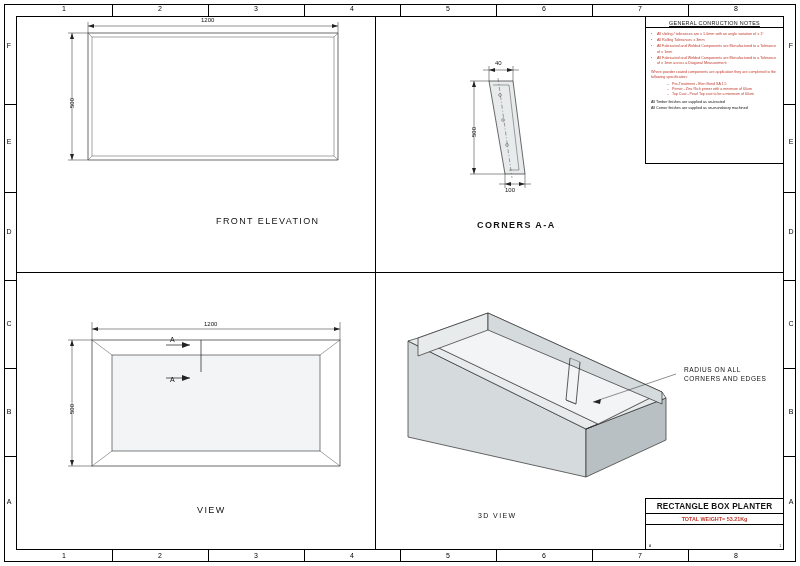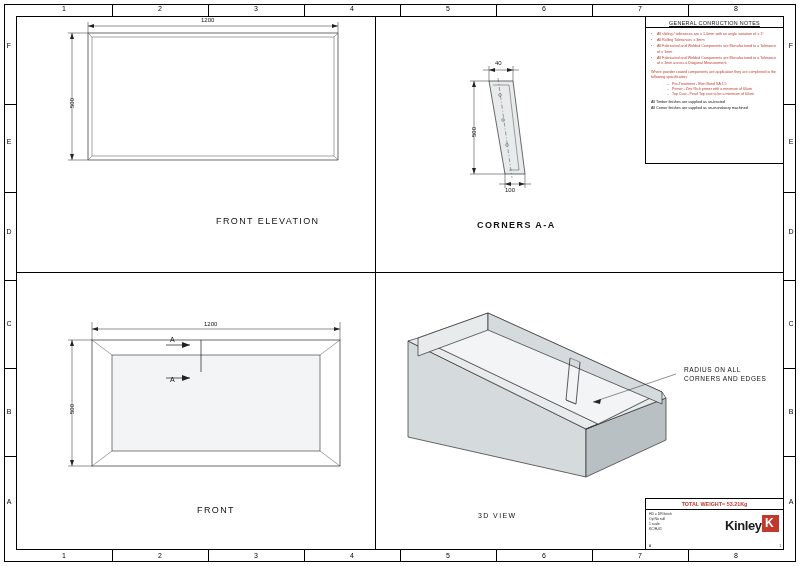--- a/index.html
+++ b/index.html
@@ -374,21 +374,21 @@
     <line class="ln-dim" x1="92" y1="340" x2="68" y2="340"></line>
     <line class="ln-dim" x1="92" y1="466" x2="68" y2="466"></line>
     <line class="ln-dim" x1="72" y1="340" x2="72" y2="466"></line>
     <polygon fill="#222" points="72,340 70,346 74,346"></polygon>
     <polygon fill="#222" points="72,466 70,460 74,460"></polygon>
   </svg>
   <div class="dimtxt" style="left:204px; top:321px;">1200</div>
   <div class="dimtxt vert" style="left:69px; top:414px;">500</div>
   <div class="dimtxt" style="left:170px; top:336px; font-size:7px;">A</div>
   <div class="dimtxt" style="left:170px; top:376px; font-size:7px;">A</div>
-  <div class="viewtitle" style="left:197px; top:505px;">FRONT</div>
+  <div class="viewtitle" style="left:197px; top:505px;">VIEW</div>
 
   <svg style="left:0; top:0;" width="800" height="566">
 
     <polygon class="face-mid" points="408,341 586,429 586,477 408,437"></polygon>
 
     <polygon class="face-dark" points="586,429 666,398 666,440 586,477"></polygon>
 
     <polygon class="face-light" points="408,341 586,429 598,424 418,338"></polygon>
 
     <polygon class="face-light" points="586,429 666,398 662,392 598,424"></polygon>
@@ -440,32 +440,19 @@
       <div class="note-sub">
         <span class="note-bullet">–</span>
         <span class="note-text">Top Coat - Pearl Top coat to be a minimum of 60um</span>
       </div>
       <div class="note-black">All Timber finishes are supplied as un-treated</div>
       <div class="note-black" style="margin-top:0;">All Corner finishes are supplied as un-mandatory machined</div>
     </div>
   </div>
 
   <div class="titleblock">
+    <div class="tb-title">RECTANGLE BOX PLANTER</div>
     <div class="tb-weight">TOTAL WEIGHT= 53.21Kg</div>
-    <div class="tb-lower">
-      <div class="tb-meta">
-        <div>HD = DR finish</div>
-        <div>Op No null</div>
-        <div>1 scale</div>
-        <div>KC/H-01</div>
-      </div>
-      <div class="tb-logo">
-        <div class="logo-text">Kinley</div>
-        <div class="logo-mark">
-          <span>K</span>
-        </div>
-      </div>
-    </div>
     <div class="rev-left">A</div>
     <div class="tb-rev">1</div>
   </div>
 
 </div>
 
 </body></html>

